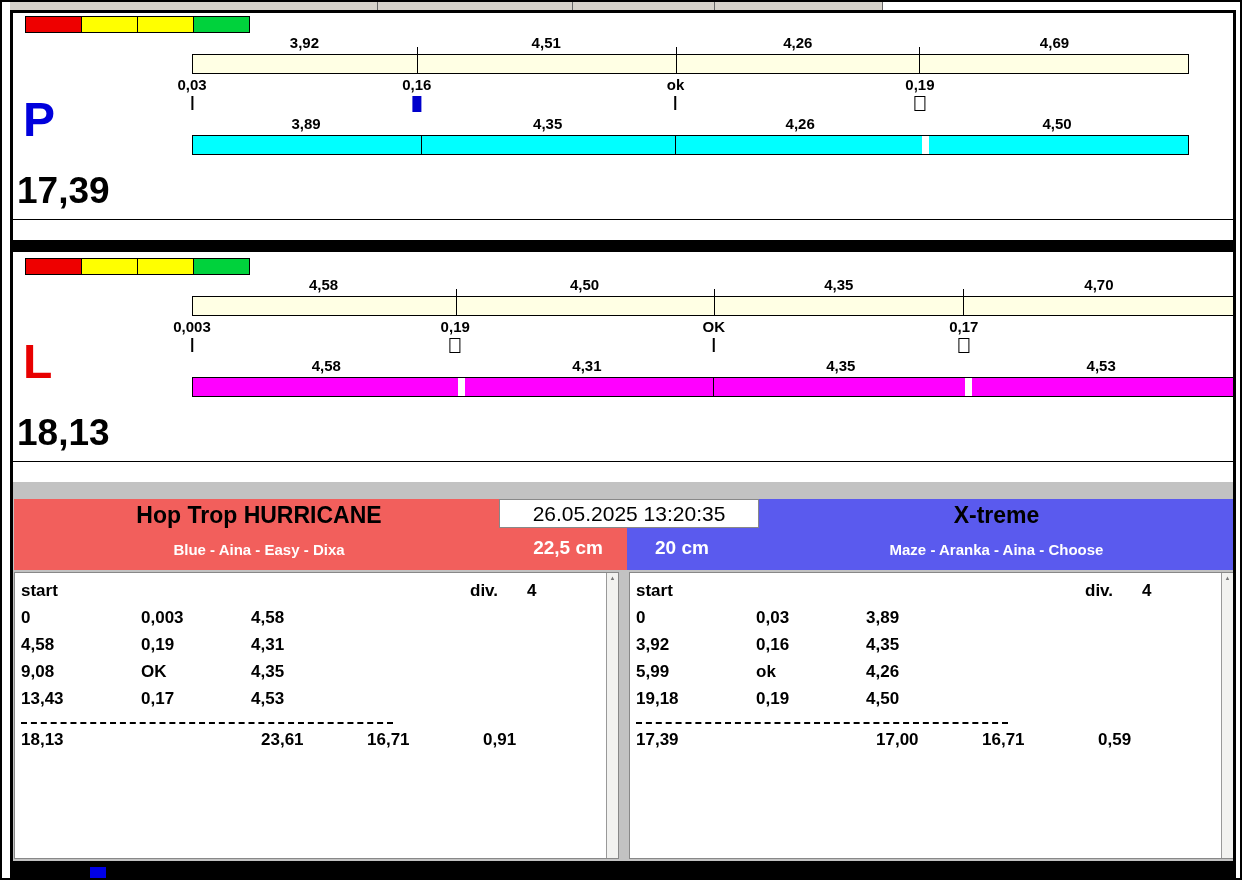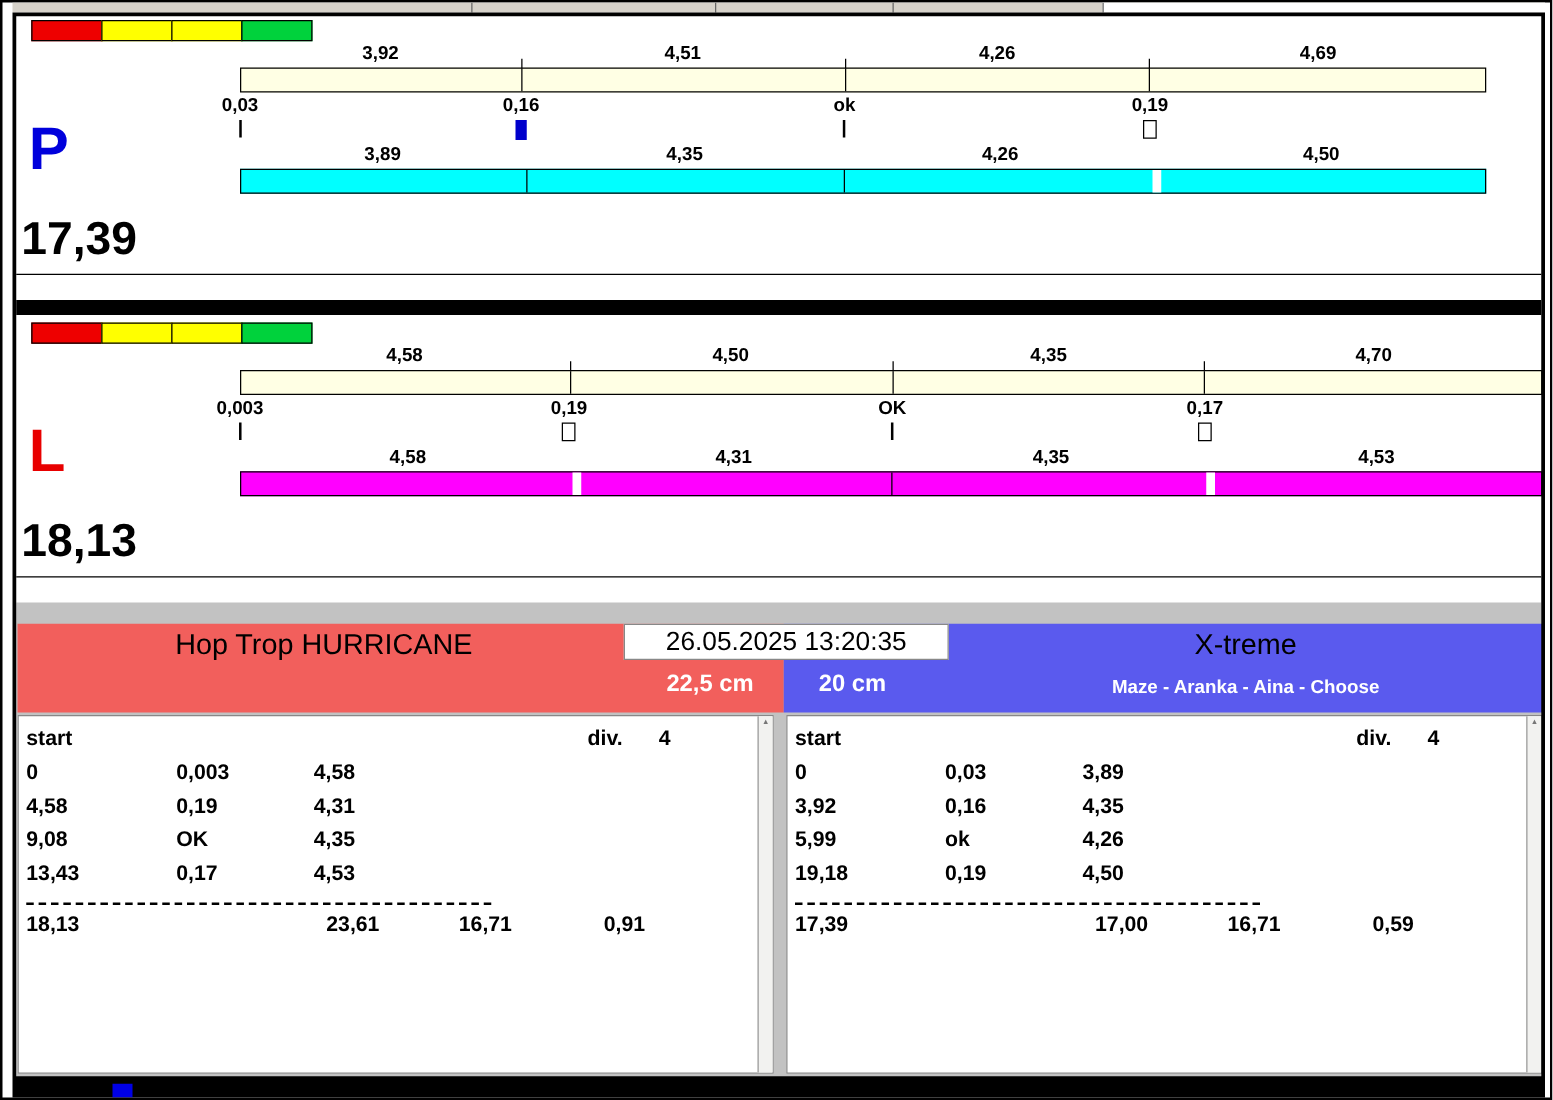--- a/index.html
+++ b/index.html
@@ -47,21 +47,21 @@
 
   .panel-letter{ position:absolute; left:10px; top:82px; font-size:48px; font-weight:bold; line-height:1; }
   .panel-total{ position:absolute; left:4px; top:158px; font-size:37px; font-weight:bold; color:#000; line-height:1; }
   .panel-hr{ position:absolute; left:0; top:205px; width:100%; border-top:1px solid #000; }
 
   
   .bottom-bg{ position:absolute; left:11px; top:480px; width:1220px; height:382px; background:#c2c2c2; }
   .team-header{ position:absolute; top:497px; height:71px; }
   .team-left{ left:12px; width:613px; }
   .team-right{ left:625px; width:607px; }
-  .team-title{ position:absolute; top:3px; font-size:23px; font-weight:normal; color:#000; text-align:center; white-space:nowrap; }
+  .team-title{ position:absolute; top:3px; font-size:23px; font-weight:bold; color:#000; text-align:center; white-space:nowrap; }
   .team-left .team-title{ left:0; width:490px; }
   .team-right .team-title{ left:132px; width:475px; }
   .team-dogs{ position:absolute; top:42px; font-size:15px; font-weight:bold; color:#fff; text-align:center; white-space:nowrap; }
   .team-left .team-dogs{ left:0; width:490px; }
   .team-right .team-dogs{ left:132px; width:475px; }
   .team-height{ position:absolute; top:38px; font-size:19px; font-weight:bold; color:#fff; white-space:nowrap; }
   .team-left .team-height{ left:495px; width:118px; text-align:center; }
   .team-right .team-height{ left:28px; width:120px; text-align:left; }
   .datetime-box{
     position:absolute; left:497px; top:497px; width:260px; height:29px; background:#fff;
@@ -179,20 +179,21 @@
       </div>
     <div class="panel-letter" style="color: rgb(232, 0, 0);">L</div>
     <div class="panel-total">18,13</div>
     <div class="panel-hr"></div>
   </section>
 
   <div class="bottom-bg"></div>
 
   <header class="team-header team-left" style="background: rgb(242, 95, 92);">
     <div class="team-title">Hop Trop HURRICANE</div>
+    <div class="team-dogs">Blue - Aina - Easy - Dixa</div>
     <div class="team-height">22,5 cm</div>
   </header>
 
   <header class="team-header team-right" style="background: rgb(90, 90, 238);">
     <div class="team-title">X-treme</div>
     <div class="team-dogs">Maze - Aranka - Aina - Choose</div>
     <div class="team-height">20 cm</div>
   </header>
 
   <div class="datetime-box">26.05.2025 13:20:35</div>

